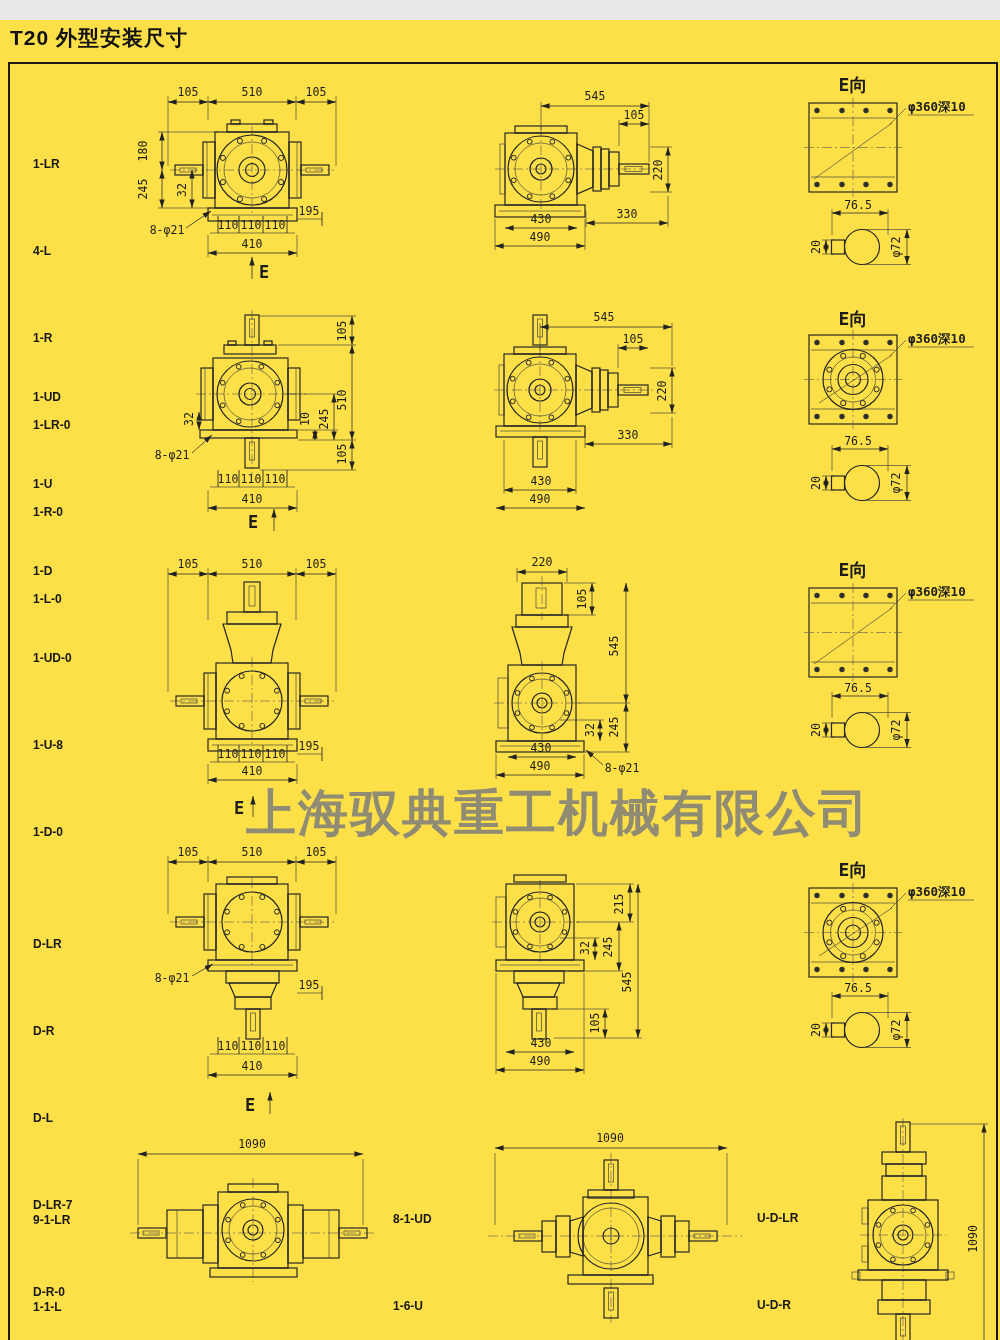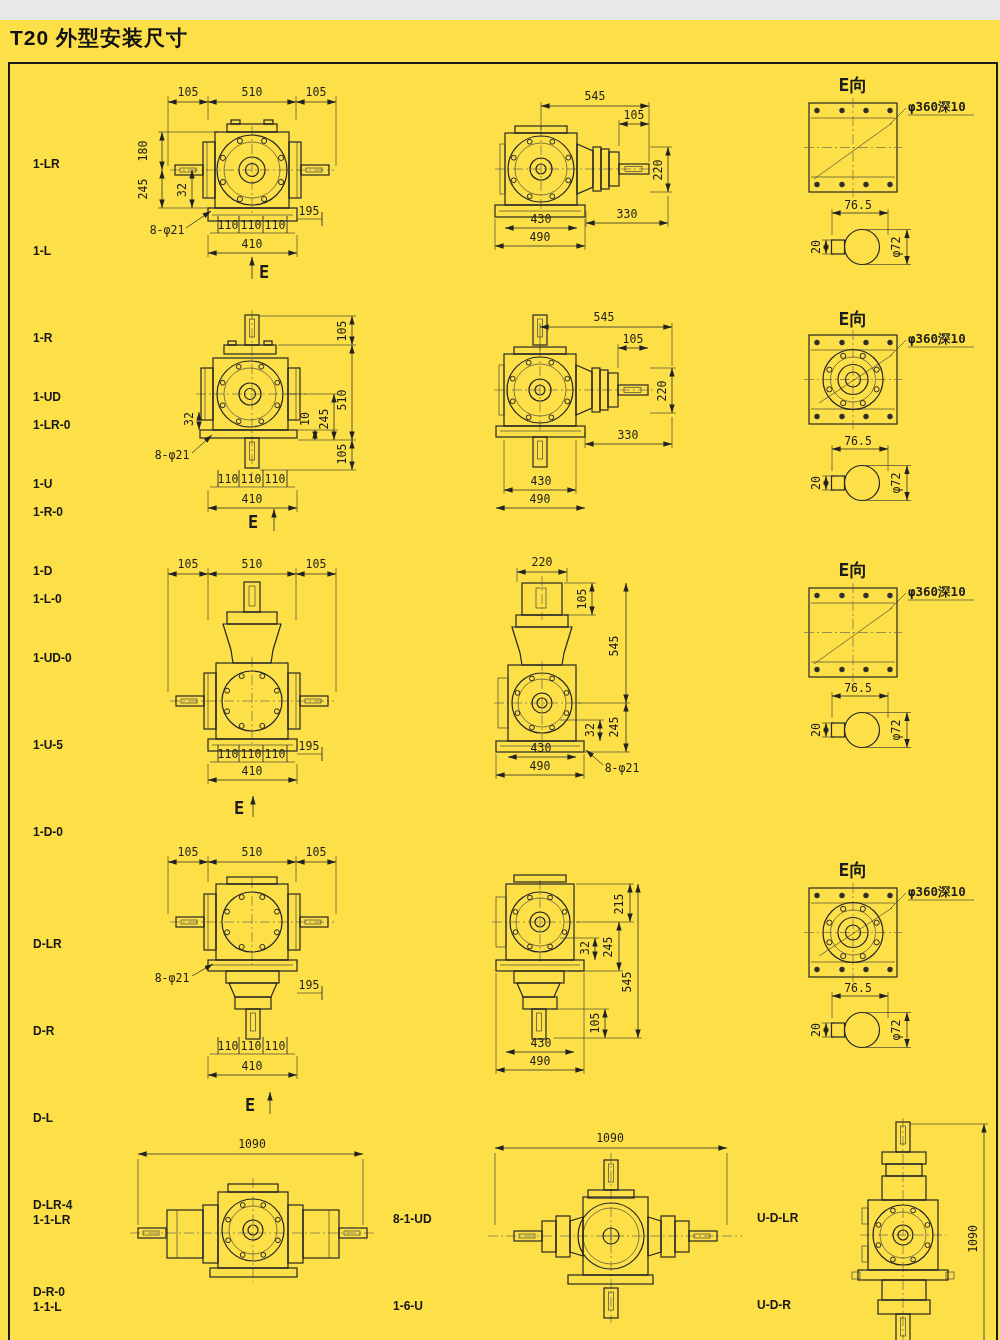--- a/index.html
+++ b/index.html
@@ -31,44 +31,44 @@
 </style>
 </head>
 <body>
 
 <div class="page">
   <div class="title">T20 外型安装尺寸</div>
   <div class="frame"></div>
 
   <div class="models" style="left:33px;top:72px;">
     <div>1-LR</div>
-    <div>1-L</div>
+    <div>4-L</div>
     <div>1-R</div>
     <div>1-LR-0</div>
     <div>1-R-0</div>
     <div>1-L-0</div>
   </div>
   <div class="models" style="left:33px;top:305px;">
     <div>1-UD</div>
     <div>1-U</div>
     <div>1-D</div>
     <div>1-UD-0</div>
-    <div>1-U-5</div>
+    <div>1-U-8</div>
     <div>1-D-0</div>
   </div>
   <div class="models" style="left:33px;top:852px;">
     <div>D-LR</div>
     <div>D-R</div>
     <div>D-L</div>
-    <div>D-LR-4</div>
+    <div>D-LR-7</div>
     <div>D-R-0</div>
     
   </div>
   <div class="models" style="left:33px;top:1128px;">
-    <div>1-1-LR</div>
+    <div>9-1-LR</div>
     <div>1-1-L</div>
     
     
     
     
   </div>
   <div class="models" style="left:393px;top:1127px;">
     <div>8-1-UD</div>
     <div>1-6-U</div>
     
@@ -691,13 +691,14 @@
         <rect x="878" y="1280" width="52" height="14" class="ln"></rect>
         <use href="#vshaft" x="903" y="1294"></use>
         <line x1="984" y1="1104" x2="984" y2="1334" class="dim"></line>
         <line x1="910" y1="1104" x2="988" y2="1104" class="thin"></line>
           <line x1="912" y1="1334" x2="988" y2="1334" class="thin"></line>
         <text class="d" transform="rotate(-90 977 1219)" x="977" y="1219">1090</text>
       </g>
     </g>
   </svg>
 
+  <div class="watermark">上海驭典重工机械有限公司</div>
 </div>
 
 </body></html>

